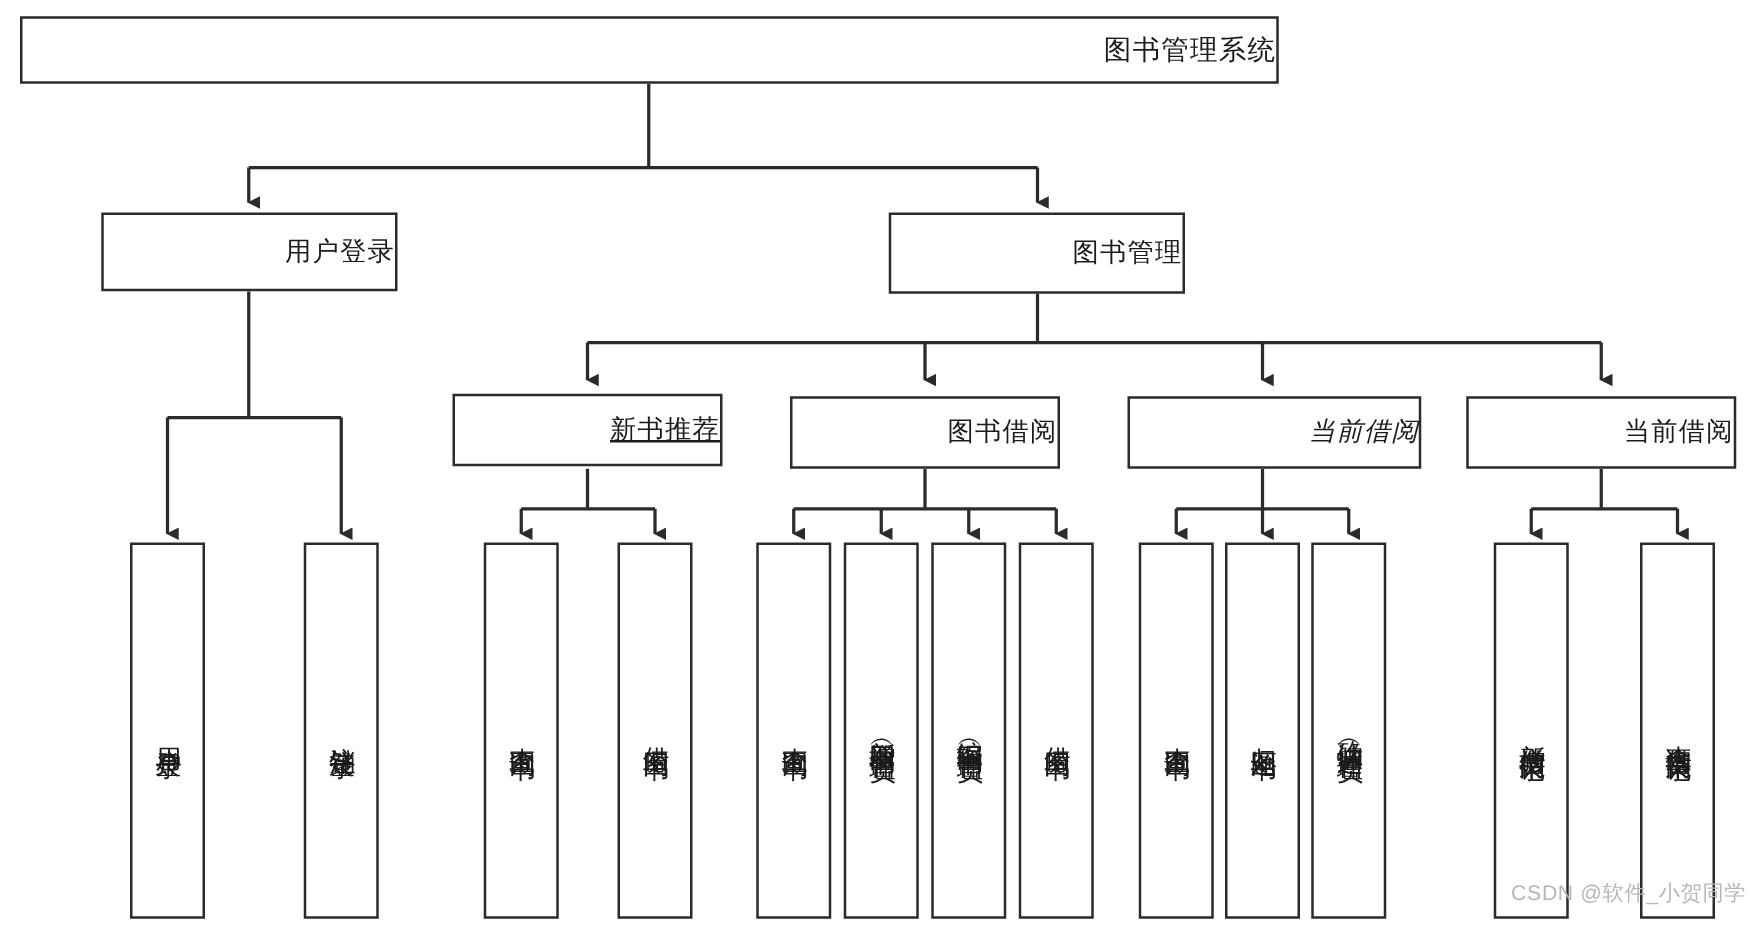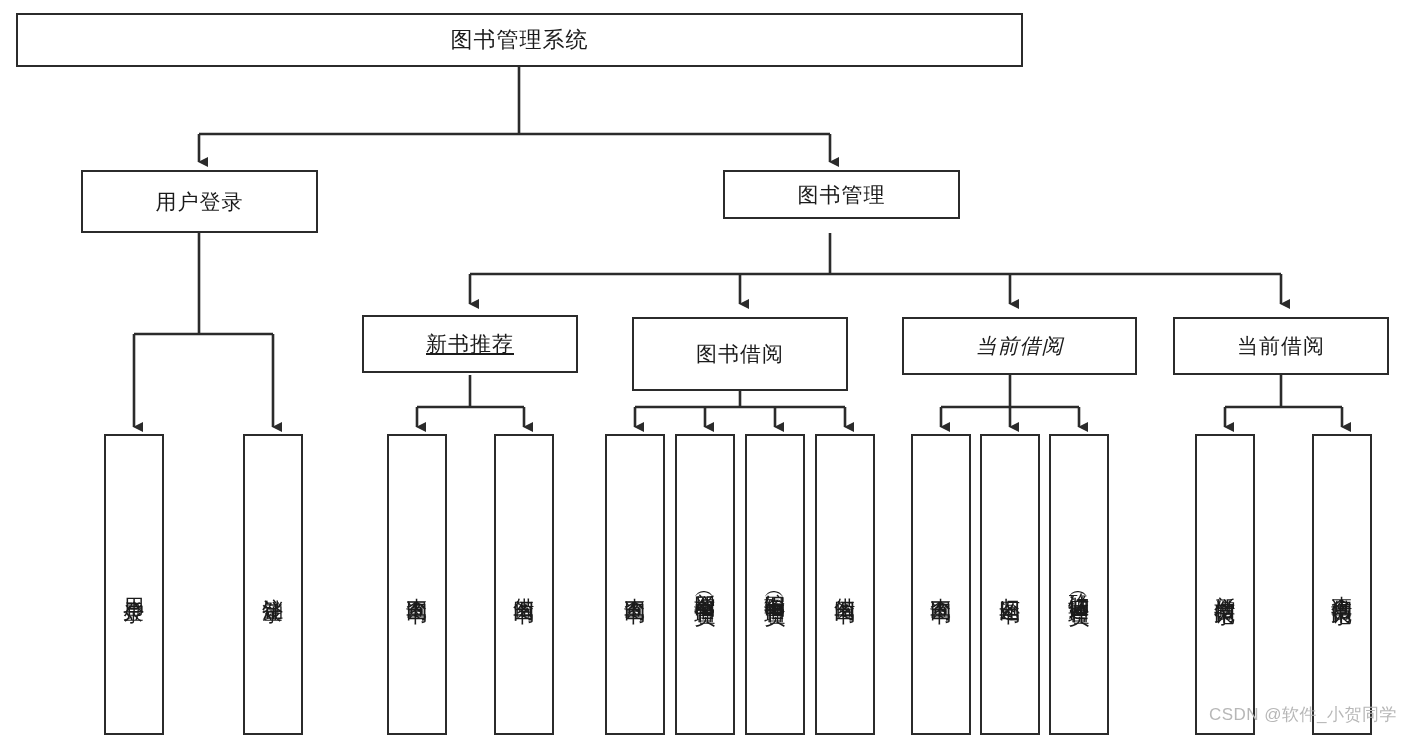--- a/index.html
+++ b/index.html
@@ -23,21 +23,21 @@
     height: 747px;
     pointer-events: none;
   }
   .node {
     position: absolute;
     box-sizing: border-box;
     border: 2px solid #2b2b2b;
     background: #ffffff;
     display: flex;
     align-items: center;
-    justify-content: center;
+    justify-content: flex-end;
     color: #1b1b1b;
   }
   .node.horiz {
     font-size: 21px;
     letter-spacing: 1px;
     line-height: 1.1;
   }
   .node.root {
     font-size: 22px;
   }
@@ -121,28 +121,28 @@
     </g>
   </svg>
 
   <div class="node horiz root" style="left:16px; top:13px; width:1007px; height:54px;">
     <span>图书管理系统</span>
   </div>
 
   <div class="node horiz" style="left:81px; top:170px; width:237px; height:63px;">
     <span>用户登录</span>
   </div>
-  <div class="node horiz" style="left:711px; top:170px; width:237px; height:49px;margin-left:12px;">
+  <div class="node horiz" style="left:711px; top:170px; width:237px; height:65px;">
     <span>图书管理</span>
   </div>
 
   <div class="node horiz" style="left:362px; top:315px; width:216px; height:58px;text-decoration:underline;">
     <span>新书推荐</span>
   </div>
-  <div class="node horiz" style="left:632px; top:317px; width:216px; height:74px;">
+  <div class="node horiz" style="left:632px; top:317px; width:216px; height:58px;">
     <span>图书借阅</span>
   </div>
   <div class="node horiz" style="left:902px; top:317px; width:235px; height:58px;font-style:italic;">
     <span>当前借阅</span>
   </div>
   <div class="node horiz" style="left:1173px; top:317px; width:216px; height:58px;">
     <span>当前借阅</span>
   </div>
 
   <div class="node leaf" style="left:104px; top:434px; width:60px; height:301px;">

